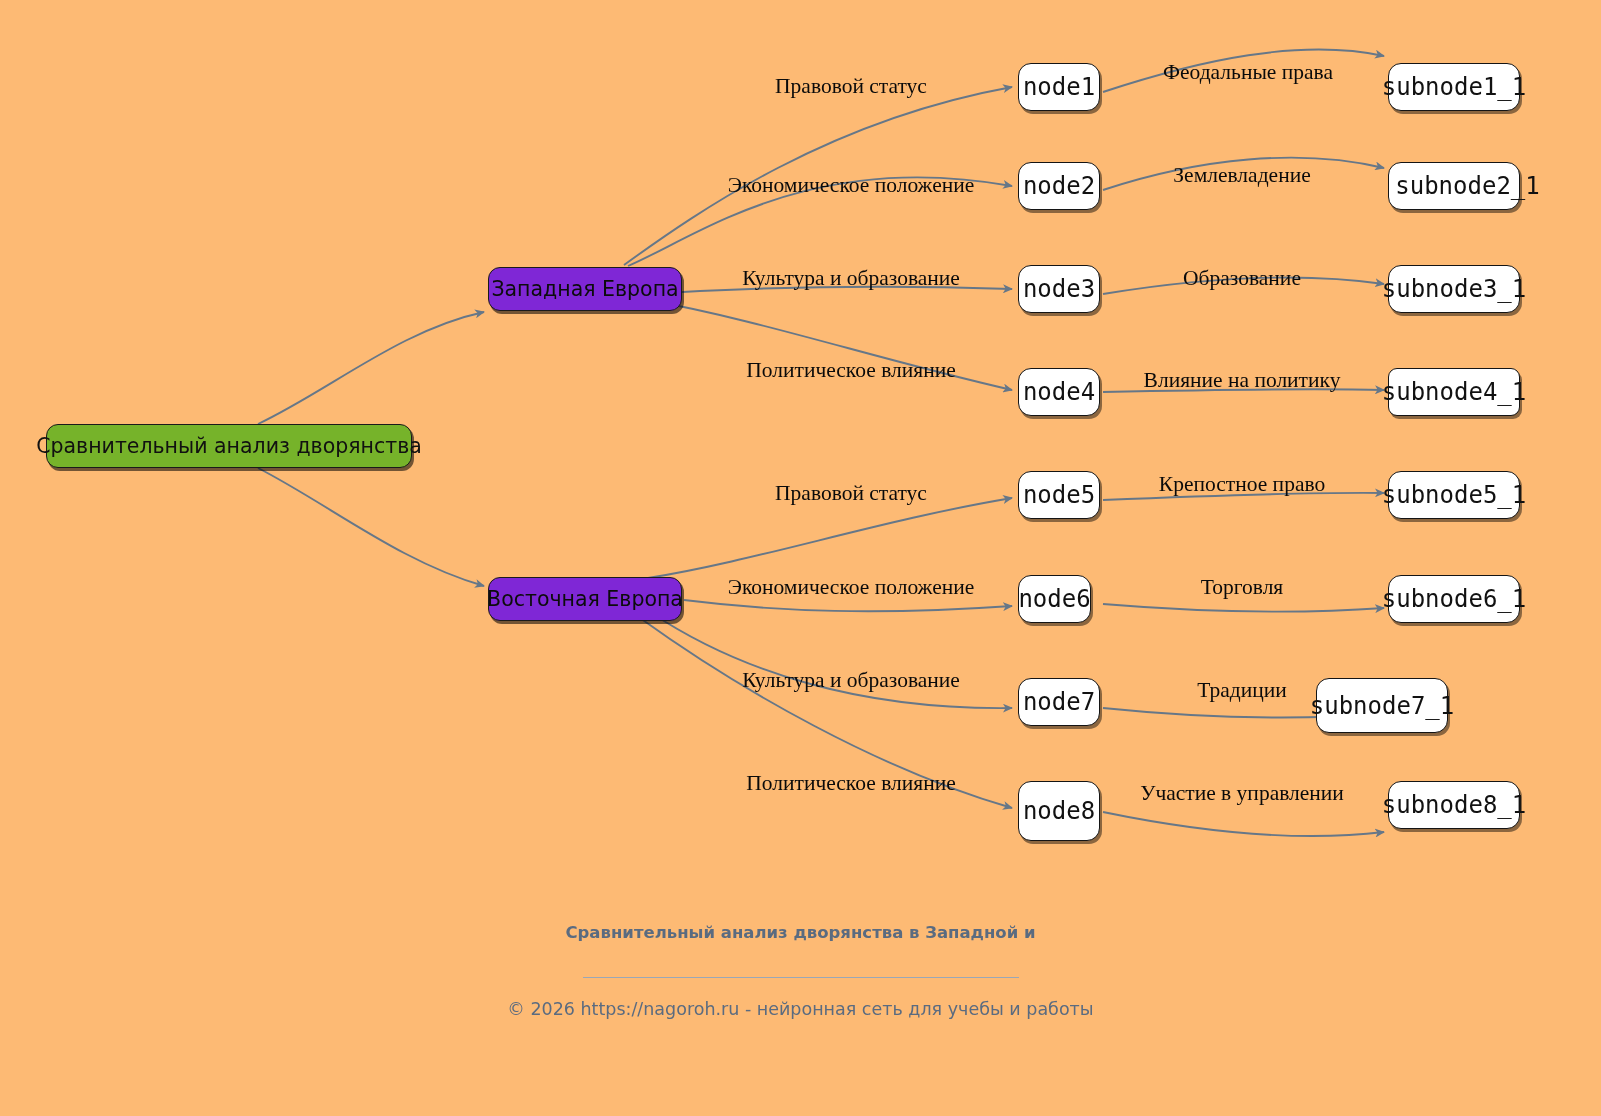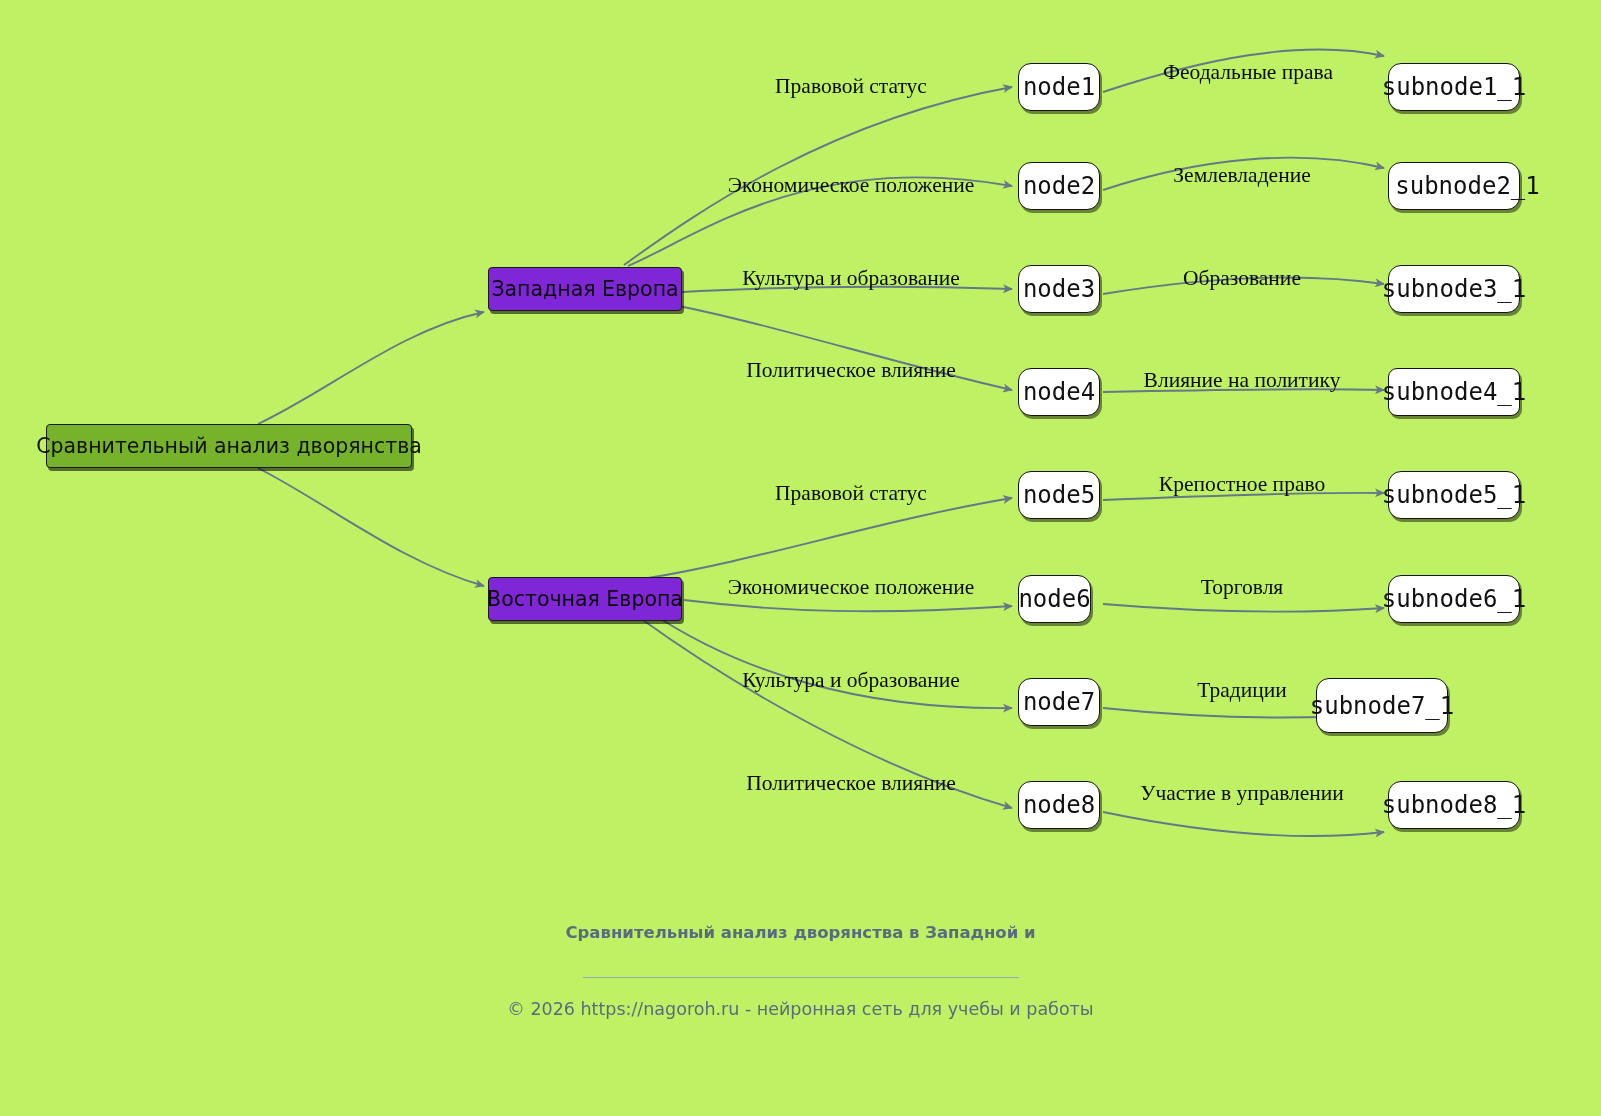--- a/index.html
+++ b/index.html
@@ -10,42 +10,42 @@
   body {
     width: 1601px;
     height: 1116px;
     position: relative;
     font-family: "Liberation Sans", sans-serif;
     overflow: hidden;
   }
   #canvas-root {
     position: absolute;
     inset: 0;
-    background: #bef264;
+    background: #fdba74;
   }
   svg.edges {
     position: absolute;
     left: 0;
     top: 0;
     width: 1601px;
     height: 1116px;
     pointer-events: none;
   }
   .edge-path {
     fill: none;
     stroke: #667788;
     stroke-width: 1.9;
   }
   .node {
     position: absolute;
     box-sizing: border-box;
     display: flex;
     align-items: center;
     justify-content: center;
-    border-radius: 4px;
+    border-radius: 12px;
     white-space: nowrap;
     line-height: 1;
   }
   .node-root {
     background: #76b32a;
     border: 1.6px solid #1a1a1a;
     color: #111111;
     font-size: 20.5px;
     font-family: "DejaVu Sans", sans-serif;
     box-shadow: 2px 3px 0 rgba(0,0,0,0.55);
@@ -179,21 +179,21 @@
       </div>
       <div class="node node-leaf" style="left: 1018px; top: 471px; width: 82px; height: 48px;">
         <span>node5</span>
       </div>
       <div class="node node-leaf" style="left: 1018px; top: 575px; width: 73px; height: 48px;">
         <span>node6</span>
       </div>
       <div class="node node-leaf" style="left: 1018px; top: 678px; width: 82px; height: 48px;">
         <span>node7</span>
       </div>
-      <div class="node node-leaf" style="left: 1018px; top: 781px; width: 82px; height: 48px;">
+      <div class="node node-leaf" style="left: 1018px; top: 781px; width: 82px; height: 60px;">
         <span>node8</span>
       </div>
       <div class="node node-leaf" style="left: 1388px; top: 63px; width: 132px; height: 48px;">
         <span>subnode1_1</span>
       </div>
       <div class="node node-leaf" style="left: 1388px; top: 162px; width: 132px; height: 48px; padding-left: 27px;">
         <span>subnode2_1</span>
       </div>
       <div class="node node-leaf" style="left: 1388px; top: 265px; width: 132px; height: 48px;">
         <span>subnode3_1</span>

